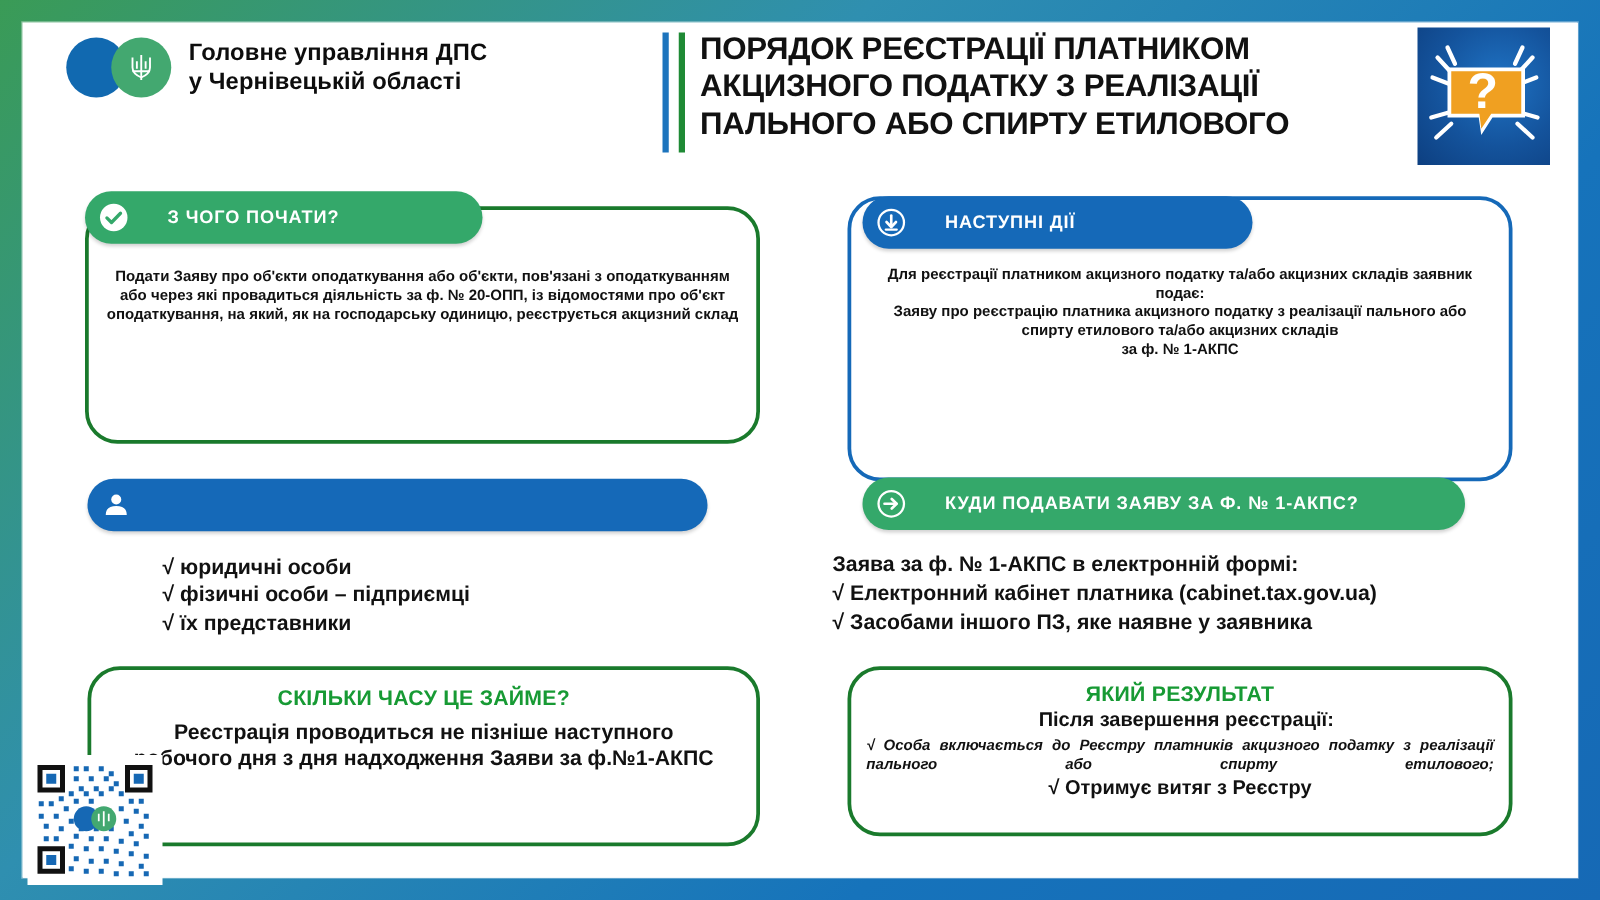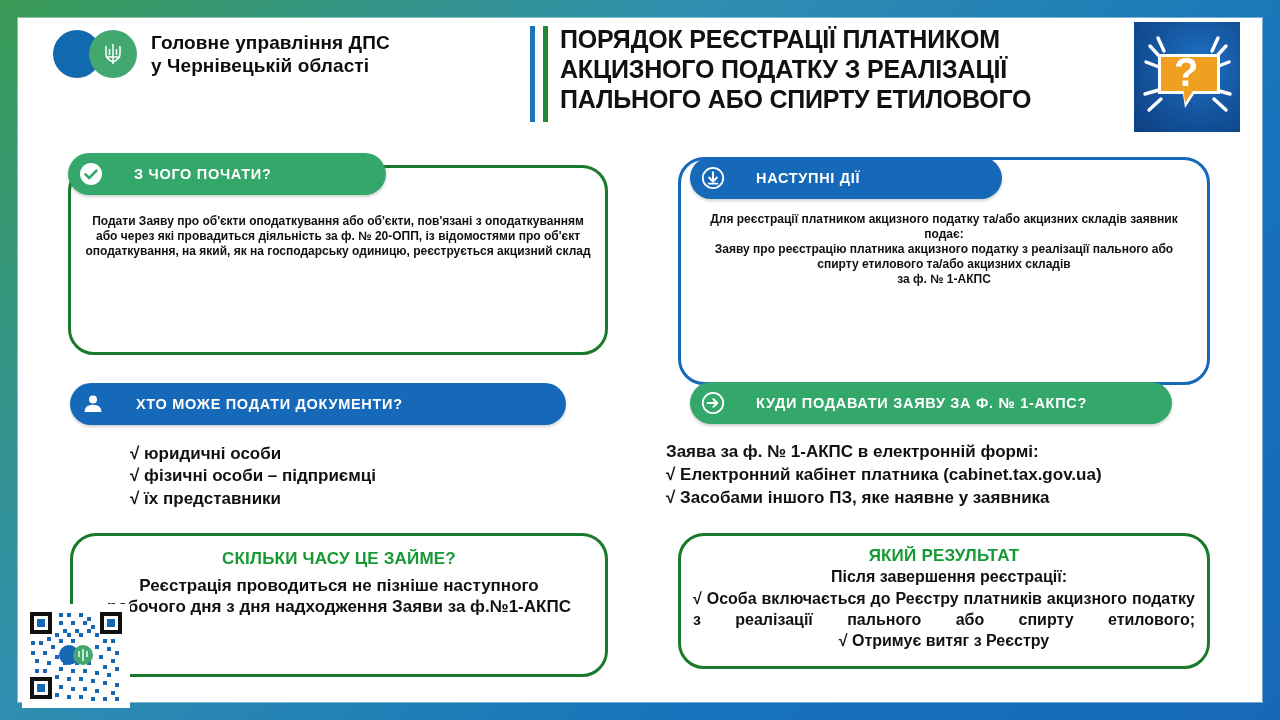--- a/index.html
+++ b/index.html
@@ -280,21 +280,20 @@
     <span class="pill-label">НАСТУПНІ ДІЇ</span>
   </div>
 
   <div class="pill pill-blue" style="left:70px; top:383px; width:496px;">
     <span class="pill-icon">
       <svg width="22" height="22" viewBox="0 0 22 22" aria-hidden="true">
         <circle cx="11" cy="6.6" r="4" fill="#ffffff"></circle>
         <path d="M2.6 19 Q2.6 11.8 11 11.8 Q19.4 11.8 19.4 19 Z" fill="#ffffff"></path>
       </svg>
     </span>
-    <span class="pill-label">ХТО МОЖЕ ПОДАТИ ДОКУМЕНТИ?</span>
   </div>
   <div class="plain-list" style="left:130px; top:443px; width:420px;">√ юридичні особи
 √ фізичні особи – підприємці
 √ їх представники</div>
 
   <div class="pill pill-green" style="left:690px; top:382px; width:482px;">
     <span class="pill-icon">
       <svg width="24" height="24" viewBox="0 0 24 24" aria-hidden="true">
         <circle cx="12" cy="12" r="10.2" fill="none" stroke="#ffffff" stroke-width="1.8"></circle>
         <path d="M6.6 12 L16 12" stroke="#ffffff" stroke-width="2.1" stroke-linecap="round"></path>
@@ -308,21 +307,21 @@
 √ Засобами іншого ПЗ, яке наявне у заявника</div>
 
   <div class="card card-green" style="left:70px; top:533px; width:538px; height:144px;">
     <div class="card-heading green-dark" style="margin-top:13px;">СКІЛЬКИ ЧАСУ ЦЕ ЗАЙМЕ?</div>
     <div class="card-body" style="padding:6px 28px 0 28px; font-size:17px;">Реєстрація проводиться не пізніше наступного робочого дня з дня надходження Заяви за ф.№1-АКПС</div>
   </div>
 
   <div class="card card-green" style="left:678px; top:533px; width:532px; height:136px;">
     <div class="card-heading green-dark" style="margin-top:10px;">ЯКИЙ РЕЗУЛЬТАТ</div>
     <div class="card-body" style="padding:1px 10px 0 20px; font-size:16px;">Після завершення реєстрації:</div>
-    <div class="card-body" style="padding:2px 12px 0 12px; font-size:16px; text-align:justify; text-align-last:justify; line-height:1.3;">√  Особа  включається  до  Реєстру  платників акцизного  податку  з  реалізації  пального  або спирту етилового;</div>
+    <div class="card-body" style="padding:2px 12px 0 12px; font-size:12px; text-align:justify; text-align-last:justify; line-height:1.3;font-style:italic;">√  Особа  включається  до  Реєстру  платників акцизного  податку  з  реалізації  пального  або спирту етилового;</div>
     <div class="card-body" style="padding:1px 10px 0 10px; font-size:16px;">√ Отримує витяг з Реєстру</div>
   </div>
 
   <div id="qr">
     <svg width="102" height="98" viewBox="0 0 102 98" aria-hidden="true">
       <rect x="0" y="0" width="102" height="98" fill="#ffffff"></rect>
       <g fill="#111111">
         <rect x="5" y="5" width="22" height="22"></rect>
         <rect x="75" y="5" width="22" height="22"></rect>
         <rect x="5" y="70" width="22" height="22"></rect>

